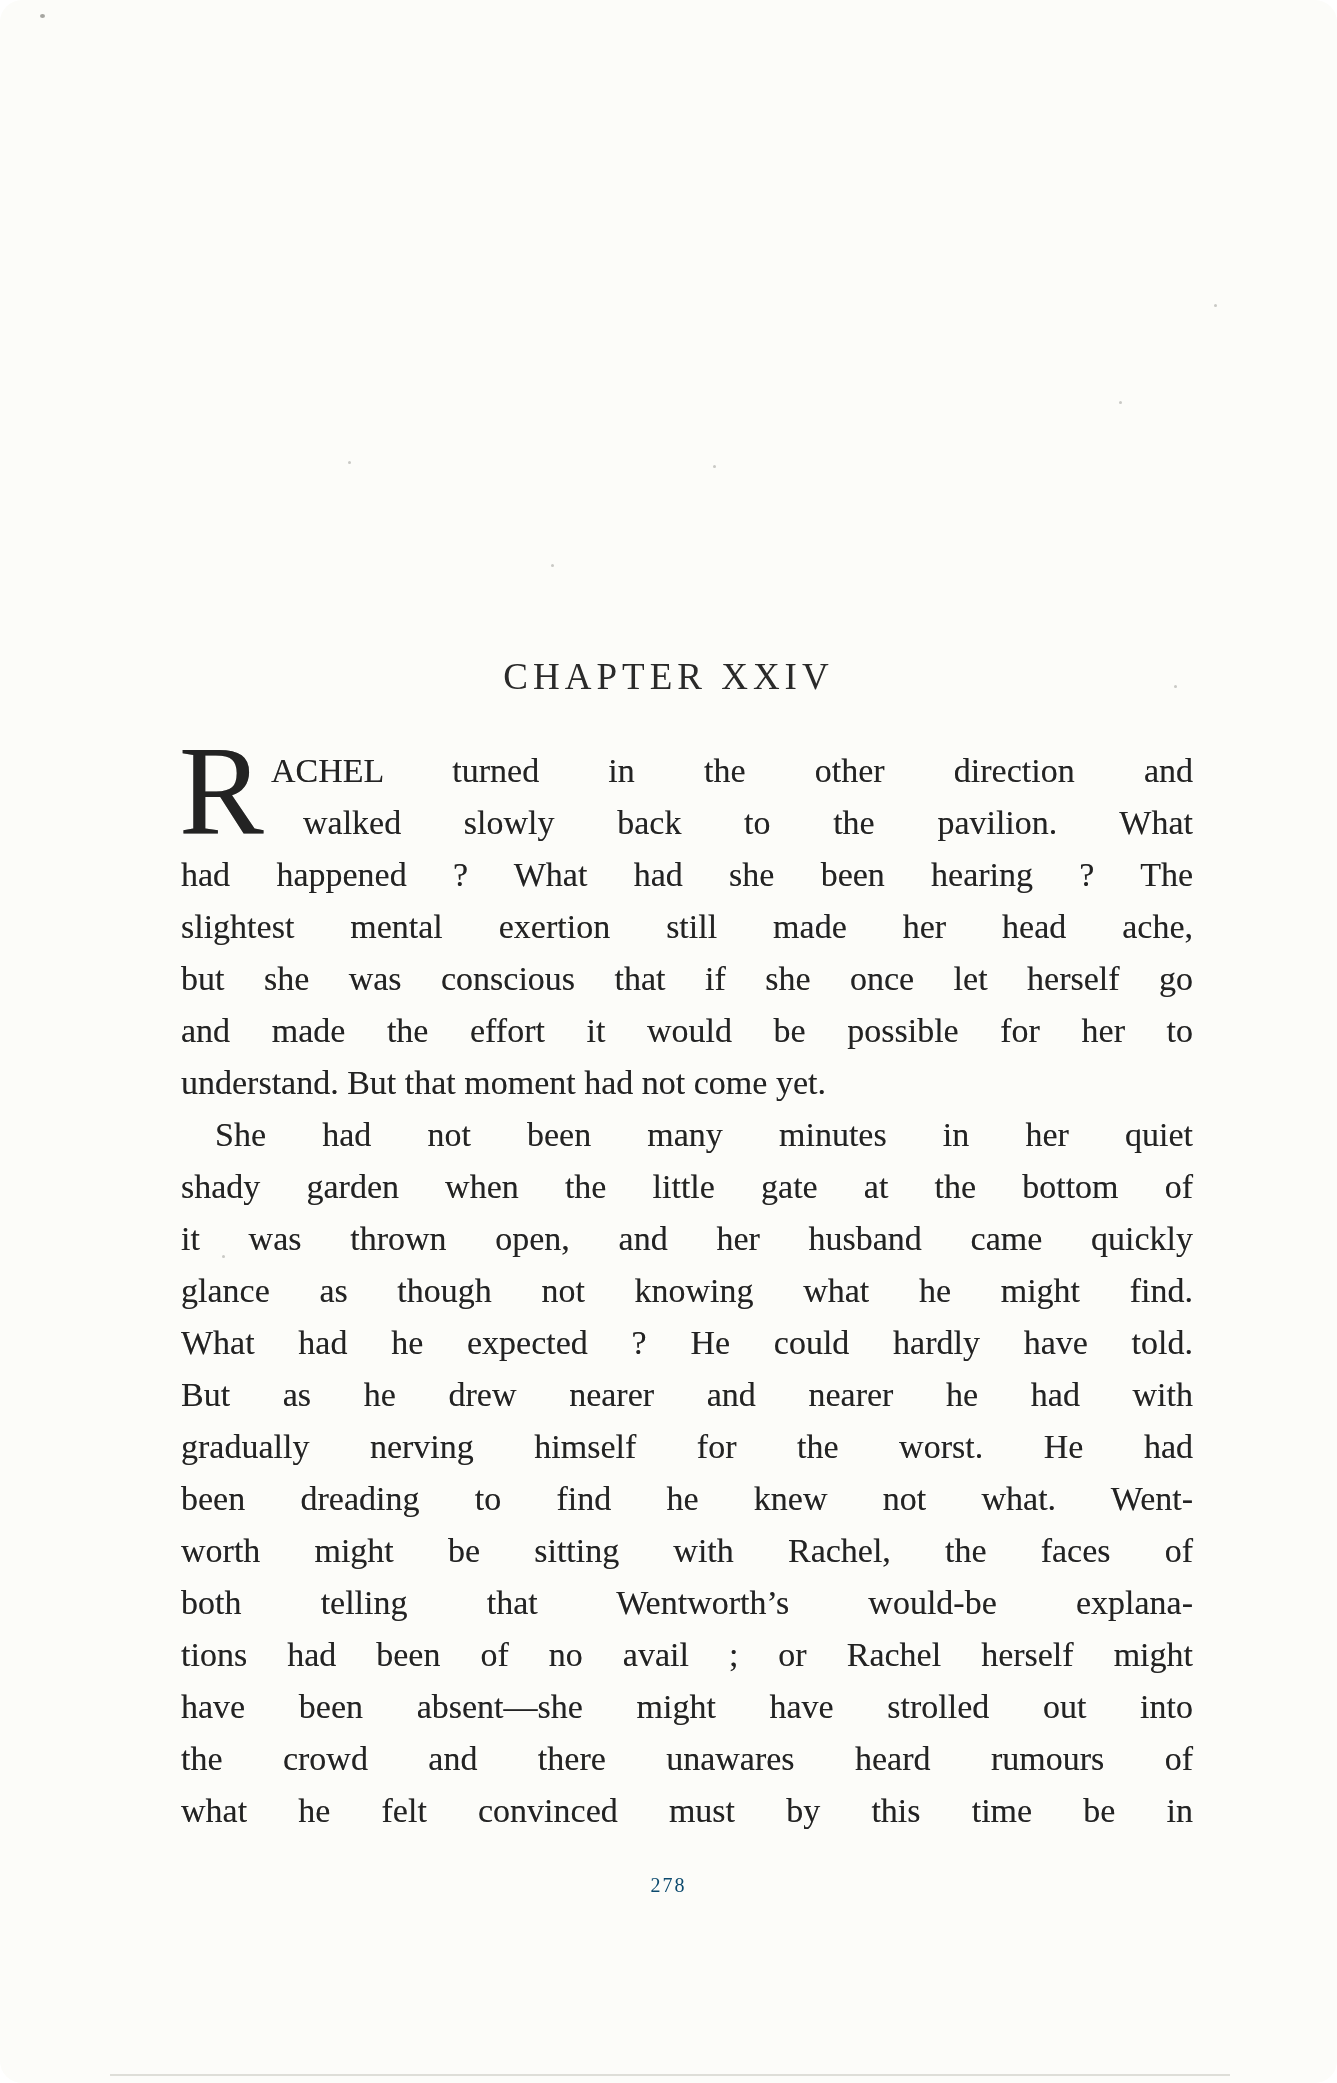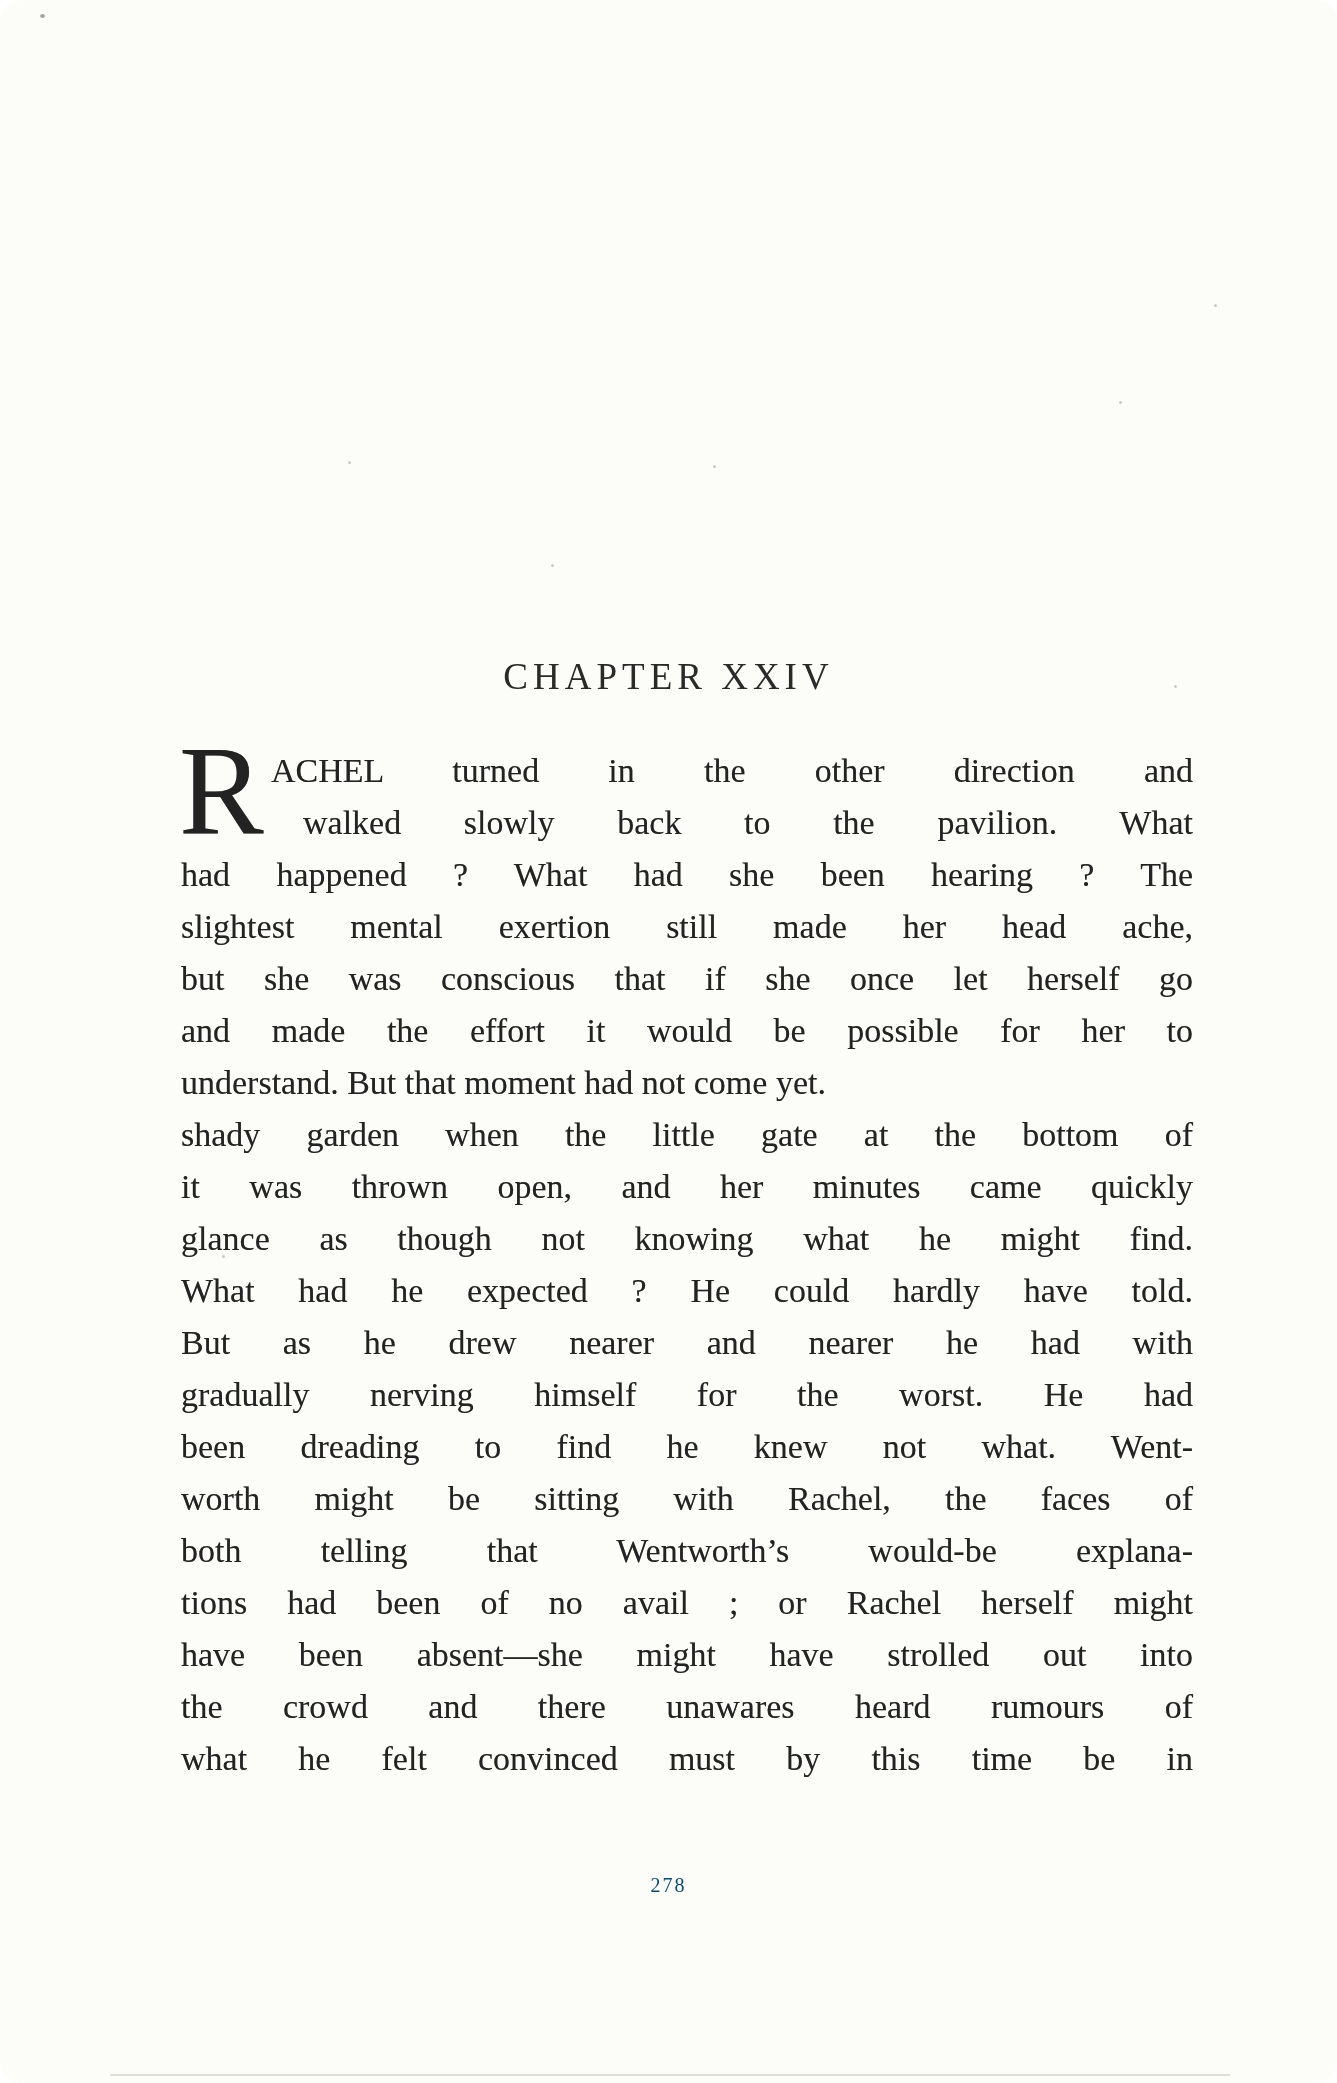--- a/index.html
+++ b/index.html
@@ -94,22 +94,23 @@
         <span class="dropcap">R</span>
         <div class="line dc-first">ACHEL turned in the other direction and</div>
         <div class="line dc-second">walked slowly back to the pavilion. What</div>
         <div class="line">had happened ? What had she been hearing ? The</div>
         <div class="line">slightest mental exertion still made her head ache,</div>
         <div class="line">but she was conscious that if she once let herself go</div>
         <div class="line">and made the effort it would be possible for her to</div>
         <div class="line line-last">understand. But that moment had not come yet.</div>
       </div>
       <div class="paragraph">
+        <div class="line indent-first">She had not been many minutes in her quiet</div>
         <div class="line">shady garden when the little gate at the bottom of</div>
-        <div class="line">it was thrown open, and her minutes came quickly</div>
+        <div class="line">it was thrown open, and her husband came quickly</div>
         <div class="line">glance as though not knowing what he might find.</div>
         <div class="line">What had he expected ? He could hardly have told.</div>
         <div class="line">But as he drew nearer and nearer he had with</div>
         <div class="line">gradually nerving himself for the worst. He had</div>
         <div class="line">been dreading to find he knew not what. Went-</div>
         <div class="line">worth might be sitting with Rachel, the faces of</div>
         <div class="line">both telling that Wentworth’s would-be explana-</div>
         <div class="line">tions had been of no avail ; or Rachel herself might</div>
         <div class="line">have been absent—she might have strolled out into</div>
         <div class="line">the crowd and there unawares heard rumours of</div>

